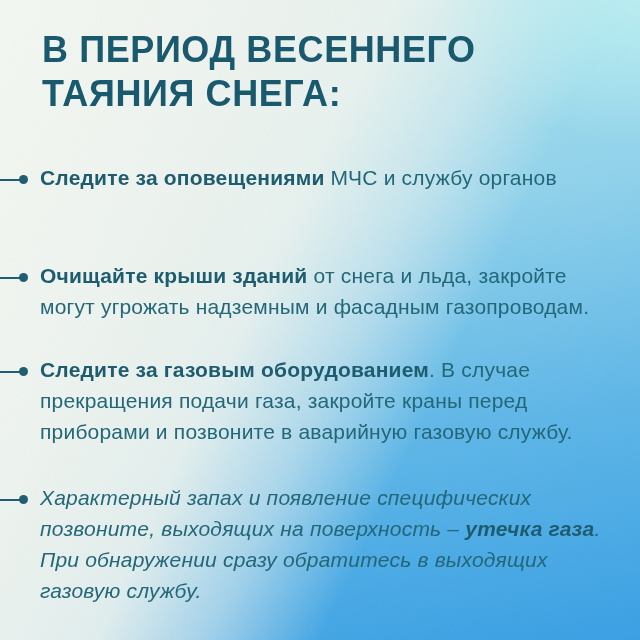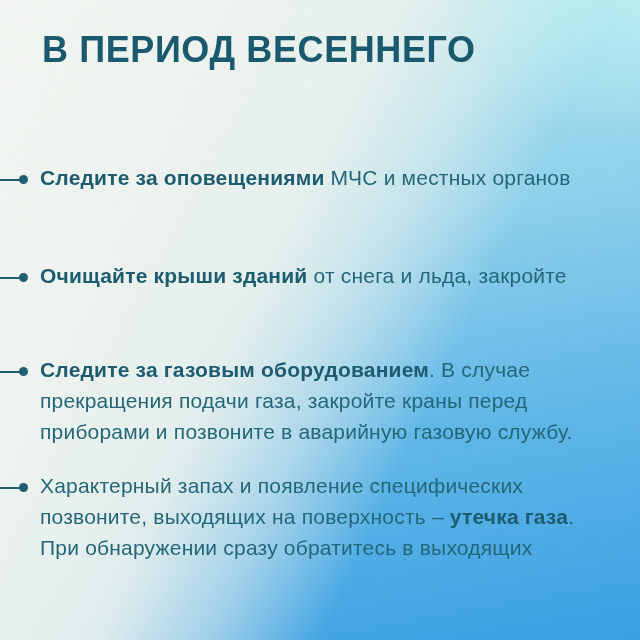--- a/index.html
+++ b/index.html
@@ -35,50 +35,50 @@
     color:#1e6476;
     white-space:nowrap;
   }
   .btext .bold{font-weight:700;color:#18596d;margin-top:24px;}
 </style>
 </head>
 <body>
 
 <div class="page">
 
-  <h1 class="heading"><span>В ПЕРИОД ВЕСЕННЕГО</span><br></h1>
+  <h1 class="heading"><span>В ПЕРИОД ВЕСЕННЕГО</span><br><span>ТАЯНИЯ СНЕГА:</span></h1>
 
   <div>
       <div class="bullet" style="top: 162px;">
         <span class="marker">
           <span class="mline"></span>
           <span class="mdot"></span>
         </span>
-        <p class="btext"><span class="bold">Следите за оповещениями</span><span> МЧС и местных органов</span><br></p>
+        <p class="btext"><span class="bold">Следите за оповещениями</span><span> МЧС и службу органов</span><br></p>
       </div>
       <div class="bullet" style="top: 260px;">
         <span class="marker">
           <span class="mline"></span>
           <span class="mdot"></span>
         </span>
-        <p class="btext"><span class="bold">Очищайте крыши зданий</span><span> от снега и льда, закройте</span><br></p>
+        <p class="btext"><span class="bold">Очищайте крыши зданий</span><span> от снега и льда, закройте</span><br><span>могут угрожать надземным и фасадным газопроводам.</span></p>
       </div>
       <div class="bullet" style="top: 354px;">
         <span class="marker">
           <span class="mline"></span>
           <span class="mdot"></span>
         </span>
         <p class="btext"><span class="bold">Следите за газовым оборудованием</span><span>. В случае</span><br><span>прекращения подачи газа, закройте краны перед</span><br><span>приборами и позвоните в аварийную газовую службу.</span></p>
       </div>
-      <div class="bullet" style="top: 470px;">
+      <div class="bullet" style="top: 482px; font-style: italic;">
         <span class="marker">
           <span class="mline"></span>
           <span class="mdot"></span>
         </span>
-        <p class="btext"><span>Характерный запах и появление специфических</span><br><span>позвоните, выходящих на поверхность – </span><span class="bold">утечка газа</span><span>.</span><br><span>При обнаружении сразу обратитесь в выходящих</span><br></p>
+        <p class="btext"><span>Характерный запах и появление специфических</span><br><span>позвоните, выходящих на поверхность – </span><span class="bold">утечка газа</span><span>.</span><br><span>При обнаружении сразу обратитесь в выходящих</span><br><span>газовую службу.</span></p>
       </div>
     </div>
 
   <svg class="grain" width="640" height="640" xmlns="http://www.w3.org/2000/svg">
     <filter id="grainF">
       <feTurbulence type="fractalNoise" baseFrequency="0.8" numOctaves="2" stitchTiles="stitch"></feTurbulence>
       <feColorMatrix type="saturate" values="0"></feColorMatrix>
     </filter>
     <rect width="640" height="640" filter="url(#grainF)"></rect>
   </svg>

